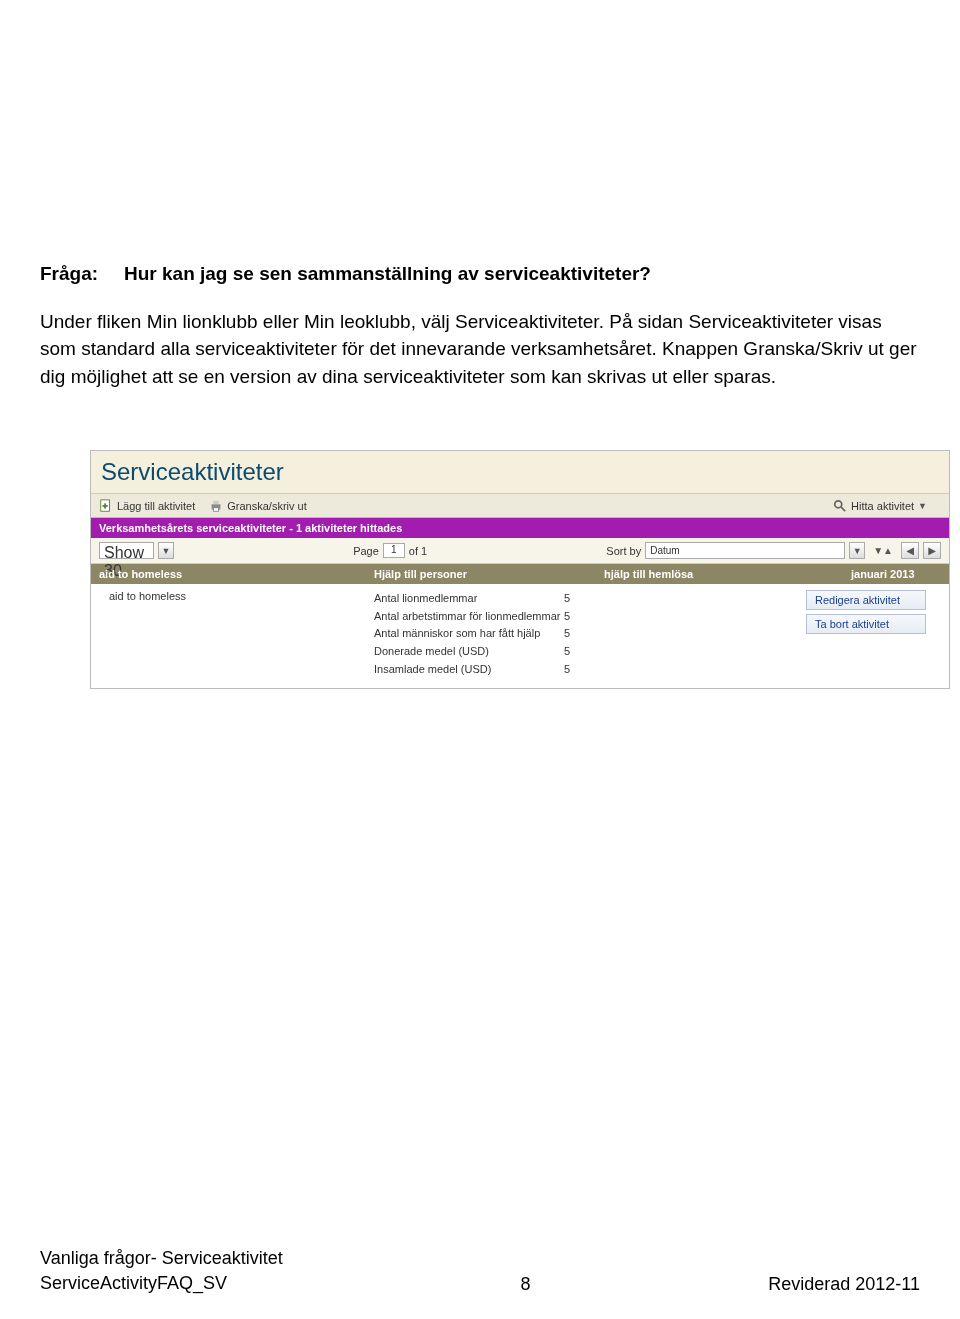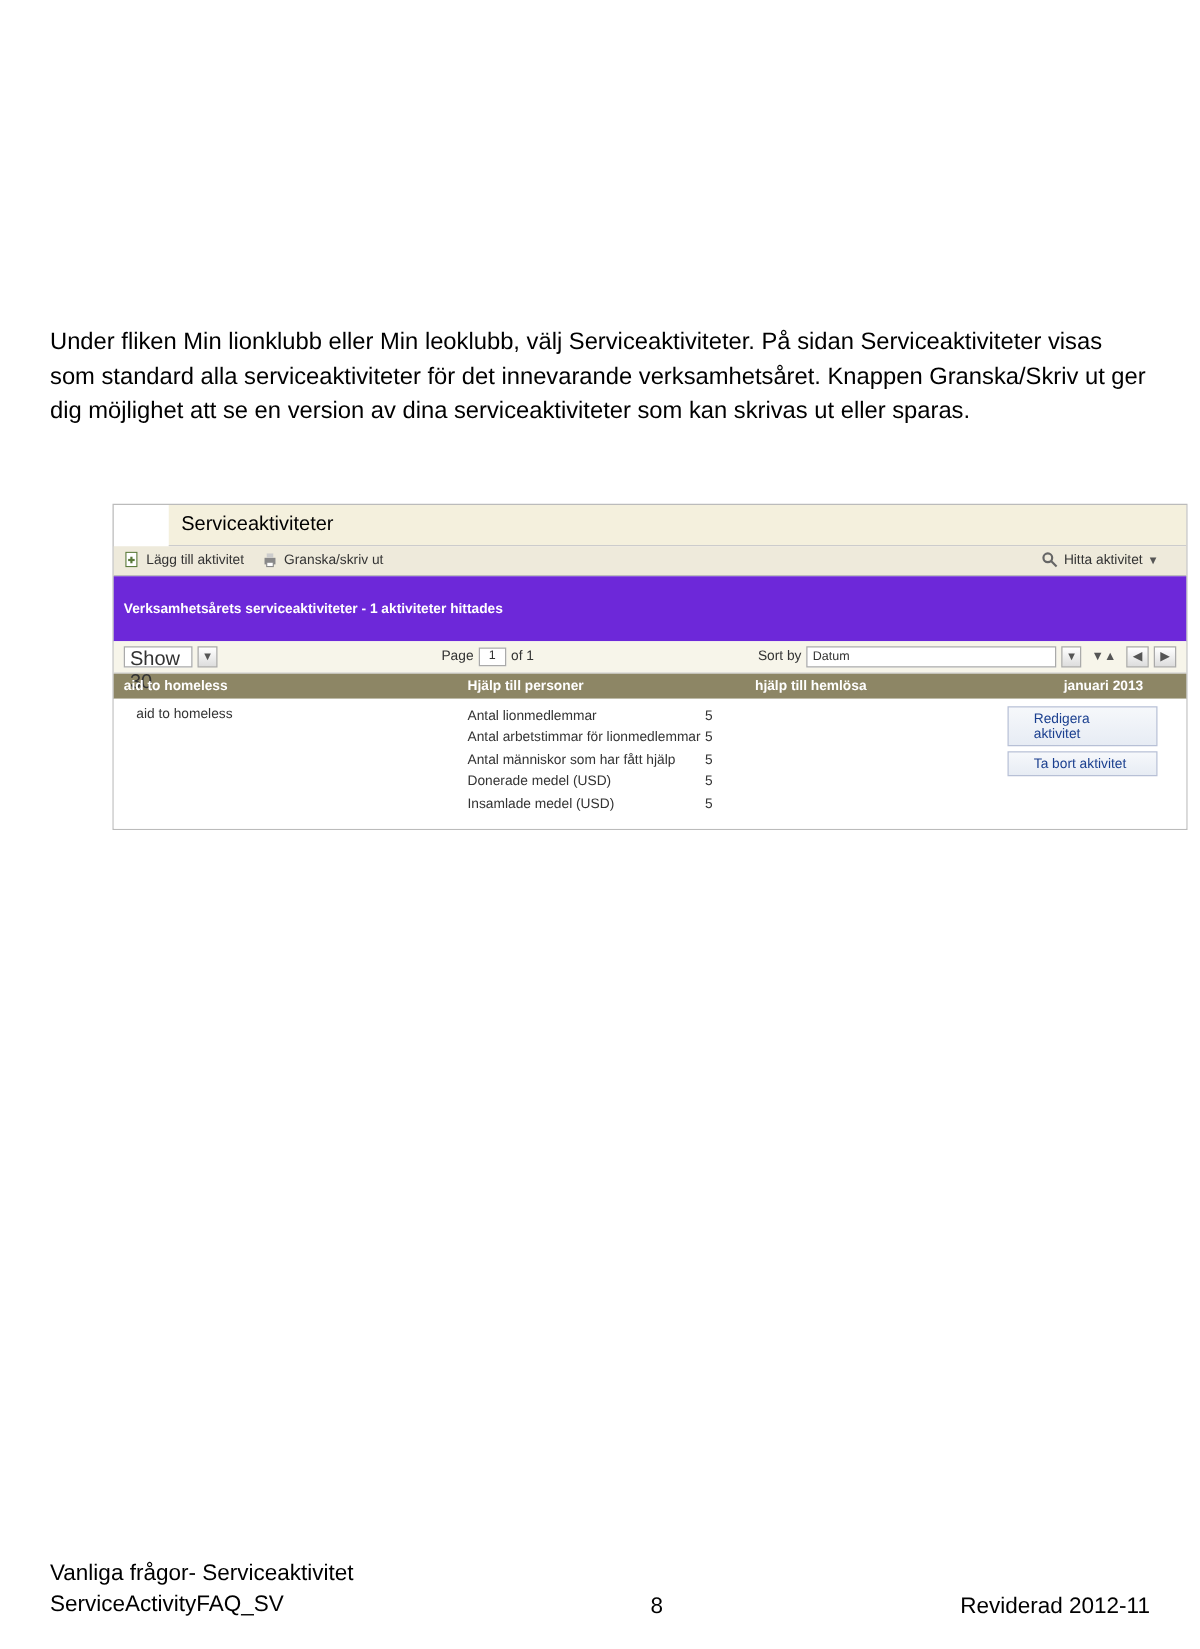--- a/index.html
+++ b/index.html
@@ -54,50 +54,49 @@
   .embed {
     margin: 60px 0 0 50px;
     width: 860px;
     border: 1px solid #bbb;
     font-family: Arial, sans-serif;
     font-size: 11px;
     color: #333;
   }
   .embed-title {
     background: #f4f0dd;
-    color: #000000;
-    font-size: 16px;
+    color: #0c4a6e;
+    font-size: 24px;
     padding: 7px 10px;
     border-bottom: 1px solid #ccc;
-    margin-left: 44px;
   }
   .toolbar {
     background: #eeeadb;
     display: flex;
     align-items: center;
     padding: 3px 8px;
     border-bottom: 1px solid #bbb;
     height: 24px;
   }
   .toolbar .tb-btn {
     display: flex;
     align-items: center;
     gap: 4px;
     margin-right: 14px;
     color: #333;
     font-size: 11px;
   }
   .toolbar .spacer { flex: 1; }
   .ico { width: 14px; height: 14px; display: inline-block; }
   .subheader {
-    background: #6d28d9;
+    background: #a21caf;
     color: #fff;
     font-weight: bold;
     font-size: 11px;
-    padding: 20px 8px;
+    padding: 4px 8px;
   }
   .controls {
     background: #f7f5ea;
     display: flex;
     align-items: center;
     padding: 4px 8px;
     gap: 6px;
     border-bottom: 1px solid #ccc;
     height: 26px;
   }
@@ -160,21 +159,21 @@
   .datarow .c3{flex:1;}
   .datarow .c4{width:135px;}
   .stats { line-height:1.6; }
   .stats-row{display:flex;}
   .stats-row .lab{width:190px;}
   .stats-row .val{width:30px;}
   .action-btn{
     border:1px solid #b7c0d6;
     background:linear-gradient(#f6f8fb,#e7ecf4);
     color:#1a3f8f;
-    padding:3px 20px;
+    padding:3px 8px;
     margin-bottom:4px;
     font-size:11px;
     width:120px;
   }
   
   .footer {
     position:absolute;
     bottom:24px;
     left:40px;
     right:40px;
@@ -186,20 +185,24 @@
   .footer .fleft{line-height:1.35;}
   .footer .fcenter{text-align:center;flex:0 0 auto;}
 </style>
 </head>
 <body>
 
 <div class="page">
 
   <div class="qa-block">
     <div class="qa-row">
+      <div class="qa-label">Fråga:</div>
+      <div class="qa-text qa-question">Hur kan jag se sen sammanställning av serviceaktiviteter?</div>
+    </div>
+    <div class="qa-row">
       <div class="qa-text">Under fliken Min lionklubb eller Min leoklubb, välj Serviceaktiviteter. På sidan Serviceaktiviteter visas som standard alla serviceaktiviteter för det innevarande verksamhetsåret. Knappen Granska/Skriv ut ger dig möjlighet att se en version av dina serviceaktiviteter som kan skrivas ut eller sparas.</div>
     </div>
   </div>
 
   <div class="embed">
     <div class="embed-title">Serviceaktiviteter</div>
 
     <div class="toolbar">
       <div class="tb-btn">
         <svg class="ico" viewBox="0 0 16 16">

